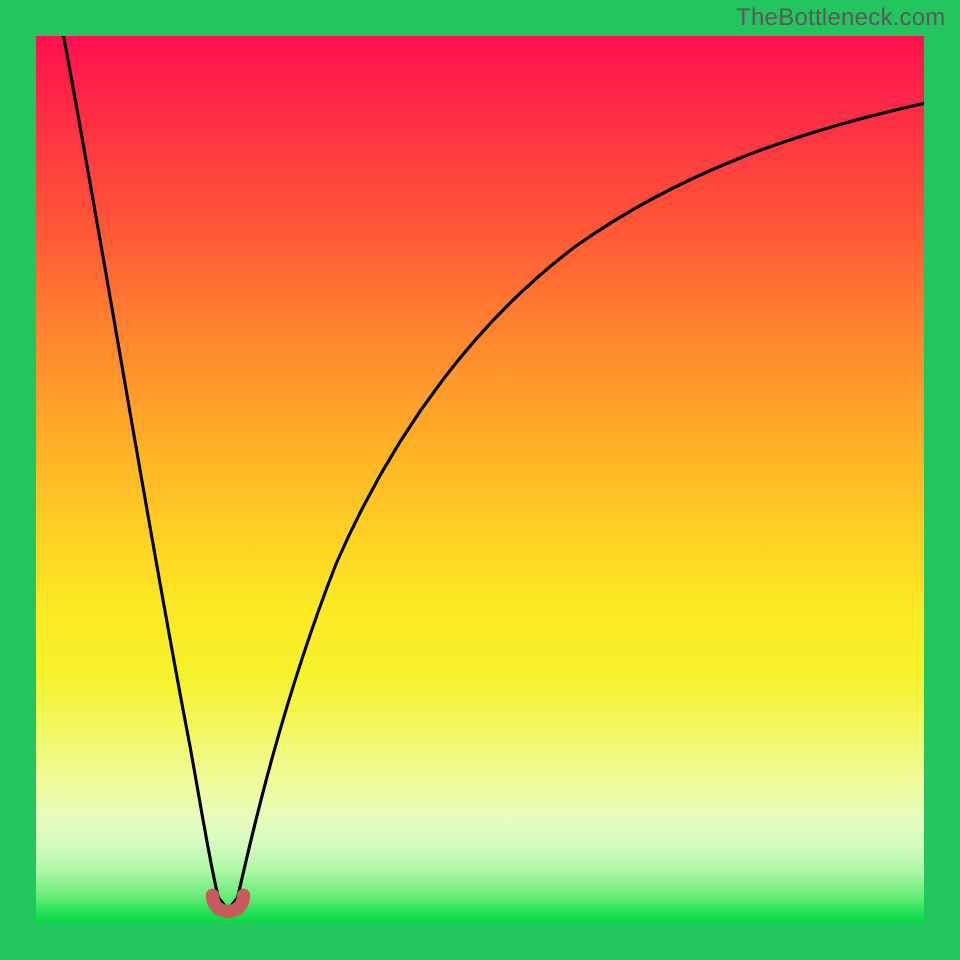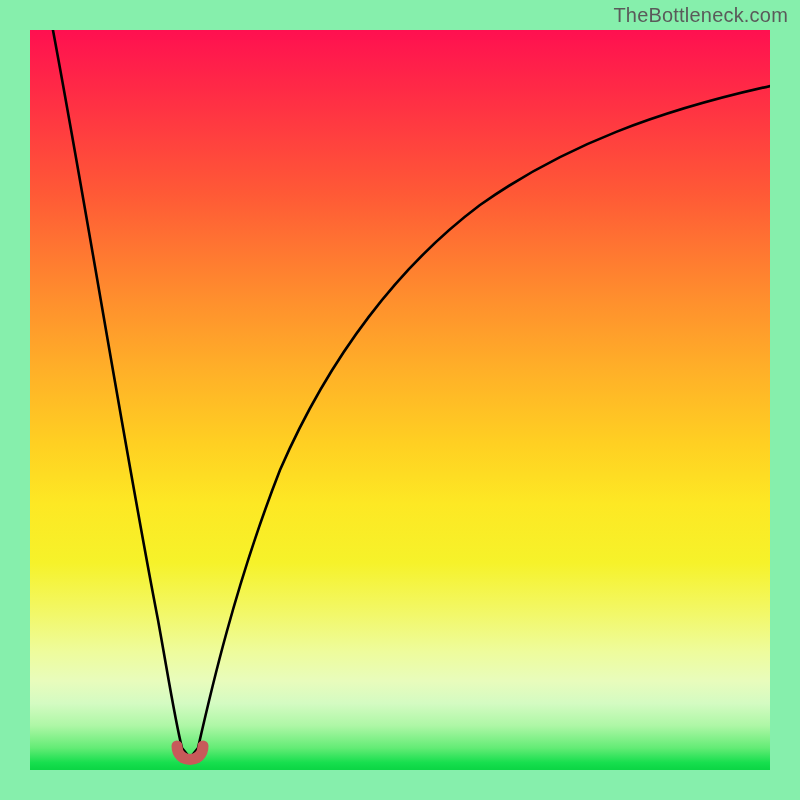--- a/index.html
+++ b/index.html
@@ -8,21 +8,21 @@
     width: 800px;
     height: 800px;
     overflow: hidden;
     background: #000;
     font-family: Arial, Helvetica, sans-serif;
   }
   .outer {
     position: relative;
     width: 800px;
     height: 800px;
-    background: #86efac;
+    background: #22c55e;
   }
   .watermark {
     position: absolute;
     top: 4px;
     right: 12px;
     color: #5a5a5a;
     font-size: 20px;
     font-weight: 400;
     letter-spacing: 0.2px;
     z-index: 10;

